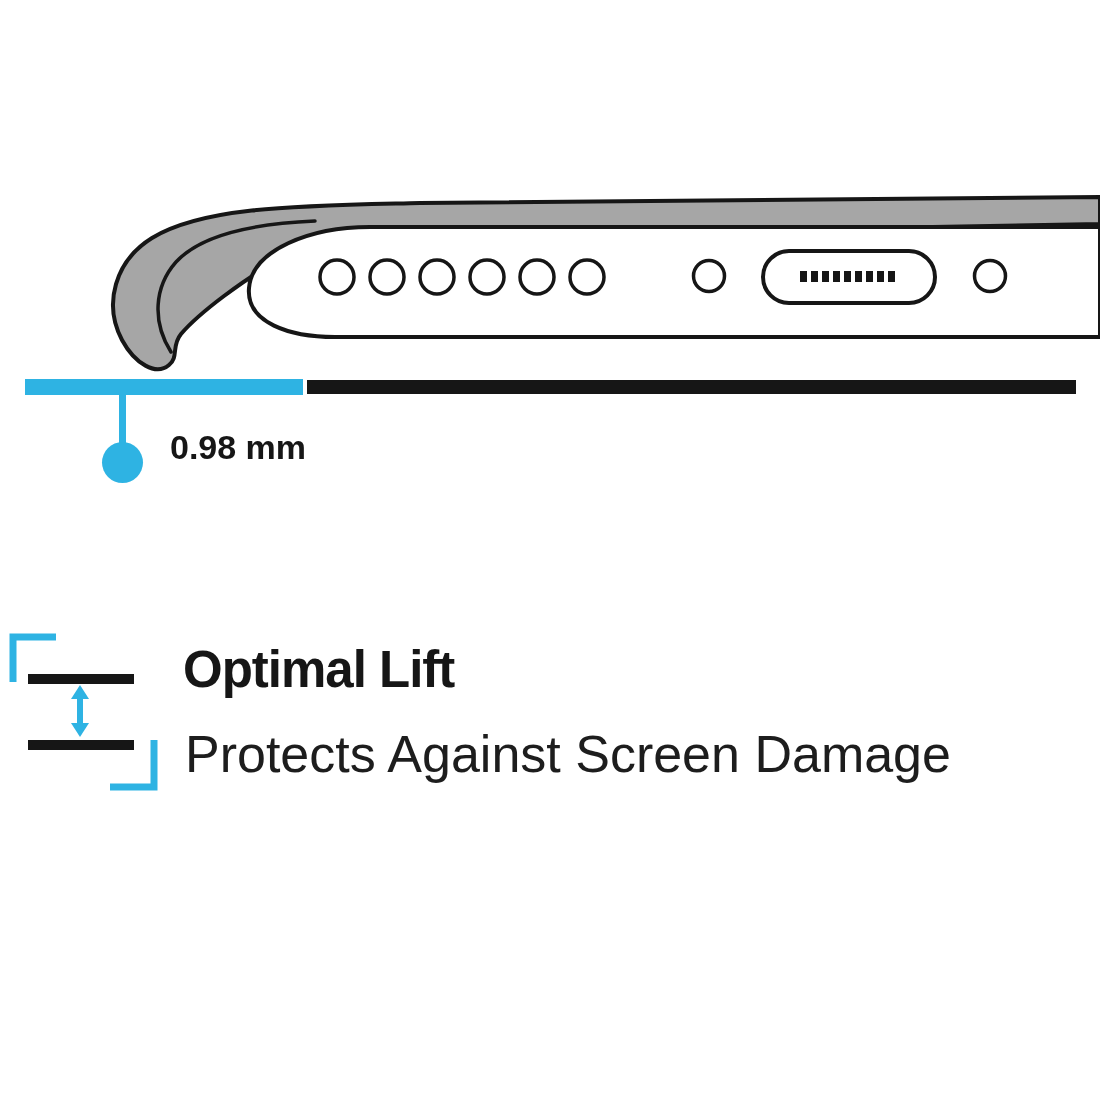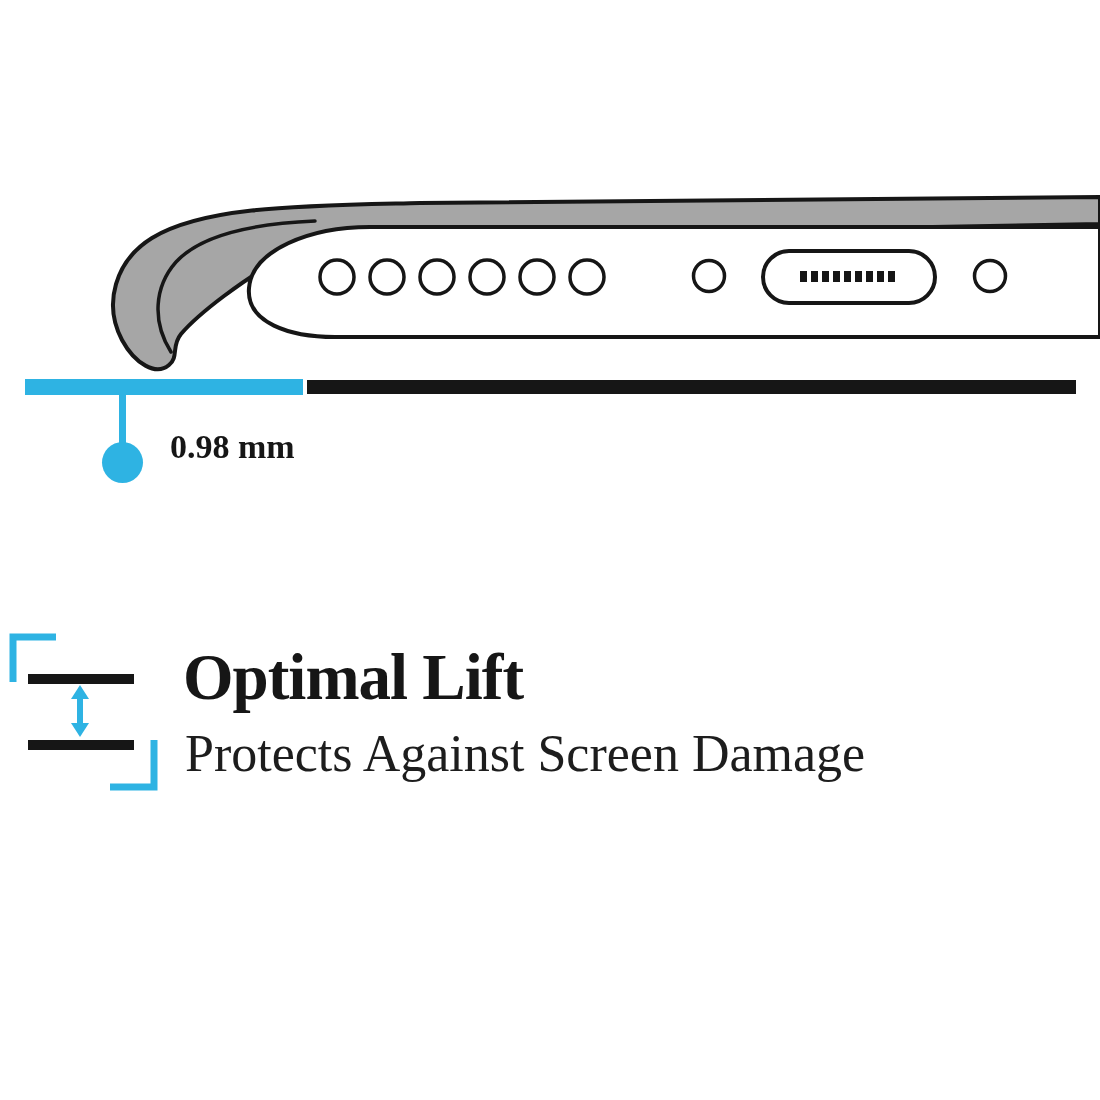--- a/index.html
+++ b/index.html
@@ -4,37 +4,37 @@
 <style>
   :root{
     --accent-cyan:#2eb3e3;
     --ink-black:#161616;
     --case-gray:#a6a6a6;
     --phone-white:#ffffff;
   }
   html,body{margin:0;padding:0;background:#fff;}
   .canvas{
     position:relative;width:1100px;height:1100px;background:#fff;
-    font-family:Liberation Serif, serif;overflow:hidden;
+    font-family:Liberation Sans, sans-serif;overflow:hidden;
   }
   .abs{position:absolute;}
   
   .bar{position:absolute;}
   .bar-cyan{left:25px;top:379px;width:278px;height:16px;background:var(--accent-cyan);}
   .bar-black{left:307px;top:380px;width:769px;height:14px;background:var(--ink-black);}
   .pointer-line{position:absolute;left:119px;top:393px;width:7px;height:54px;background:var(--accent-cyan);}
   .pointer-dot{position:absolute;left:102px;top:442px;width:41px;height:41px;border-radius:50%;background:var(--accent-cyan);}
   .measurement{
     position:absolute;left:170px;top:428px;
     font-size:34px;font-weight:800;color:var(--ink-black);letter-spacing:0px;
   }
   
   .title{
     position:absolute;left:183px;top:640px;
-    font-size:65px;font-weight:800;color:var(--ink-black);letter-spacing:-1px;
+    font-size:51px;font-weight:800;color:var(--ink-black);letter-spacing:-1px;
   }
   .subtitle{
     position:absolute;left:185px;top:724px;
     font-size:52px;font-weight:500;color:#1d1d1d;letter-spacing:0px;
   }
   svg{display:block;}
 </style>
 </head>
 <body>
 

